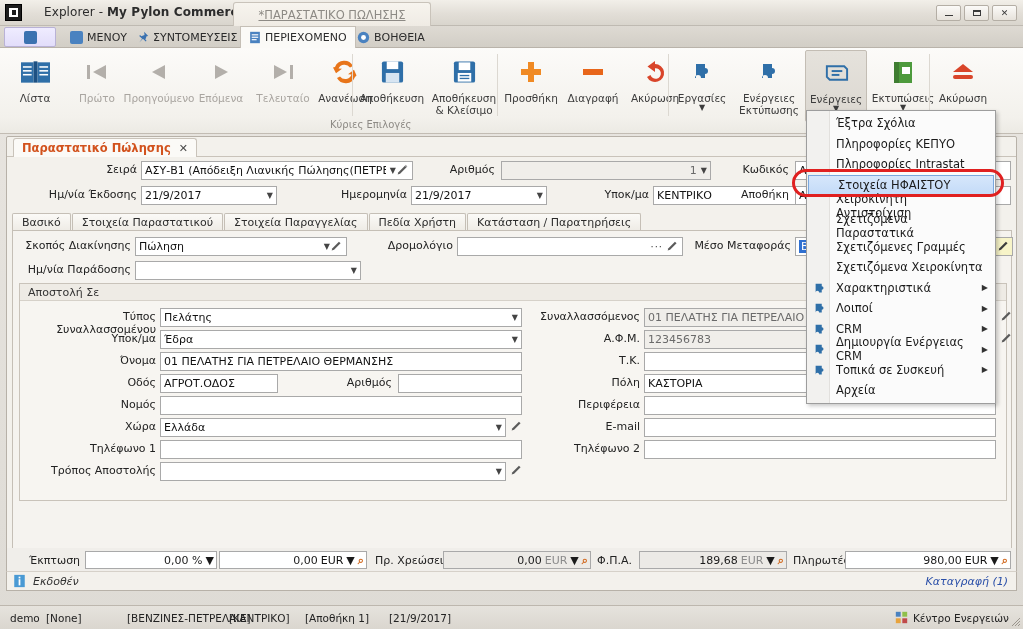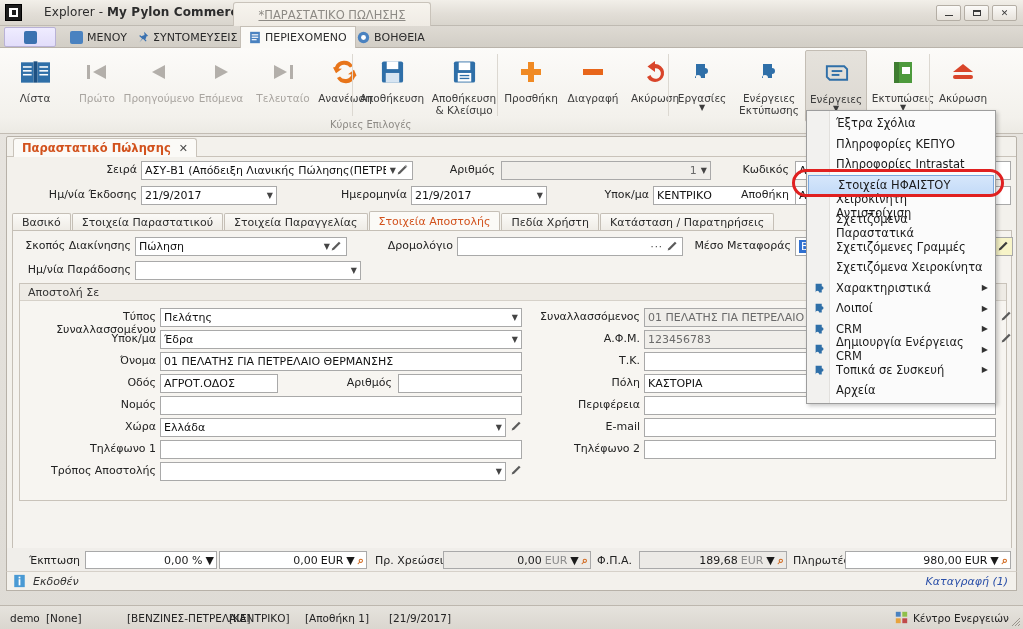--- a/index.html
+++ b/index.html
@@ -543,23 +543,20 @@
 
     <div class="tabstrip">
       <div class="tab">
           <span>Βασικό</span>
         </div>
       <div class="tab">
           <span>Στοιχεία Παραστατικού</span>
         </div>
       <div class="tab">
           <span>Στοιχεία Παραγγελίας</span>
-        </div>
-      <div class="tab active">
-          <span>Στοιχεία Αποστολής</span>
         </div>
       <div class="tab">
           <span>Πεδία Χρήστη</span>
         </div>
       <div class="tab">
           <span>Κατάσταση / Παρατηρήσεις</span>
         </div>
     </div>
 
     <div class="tabbody">

